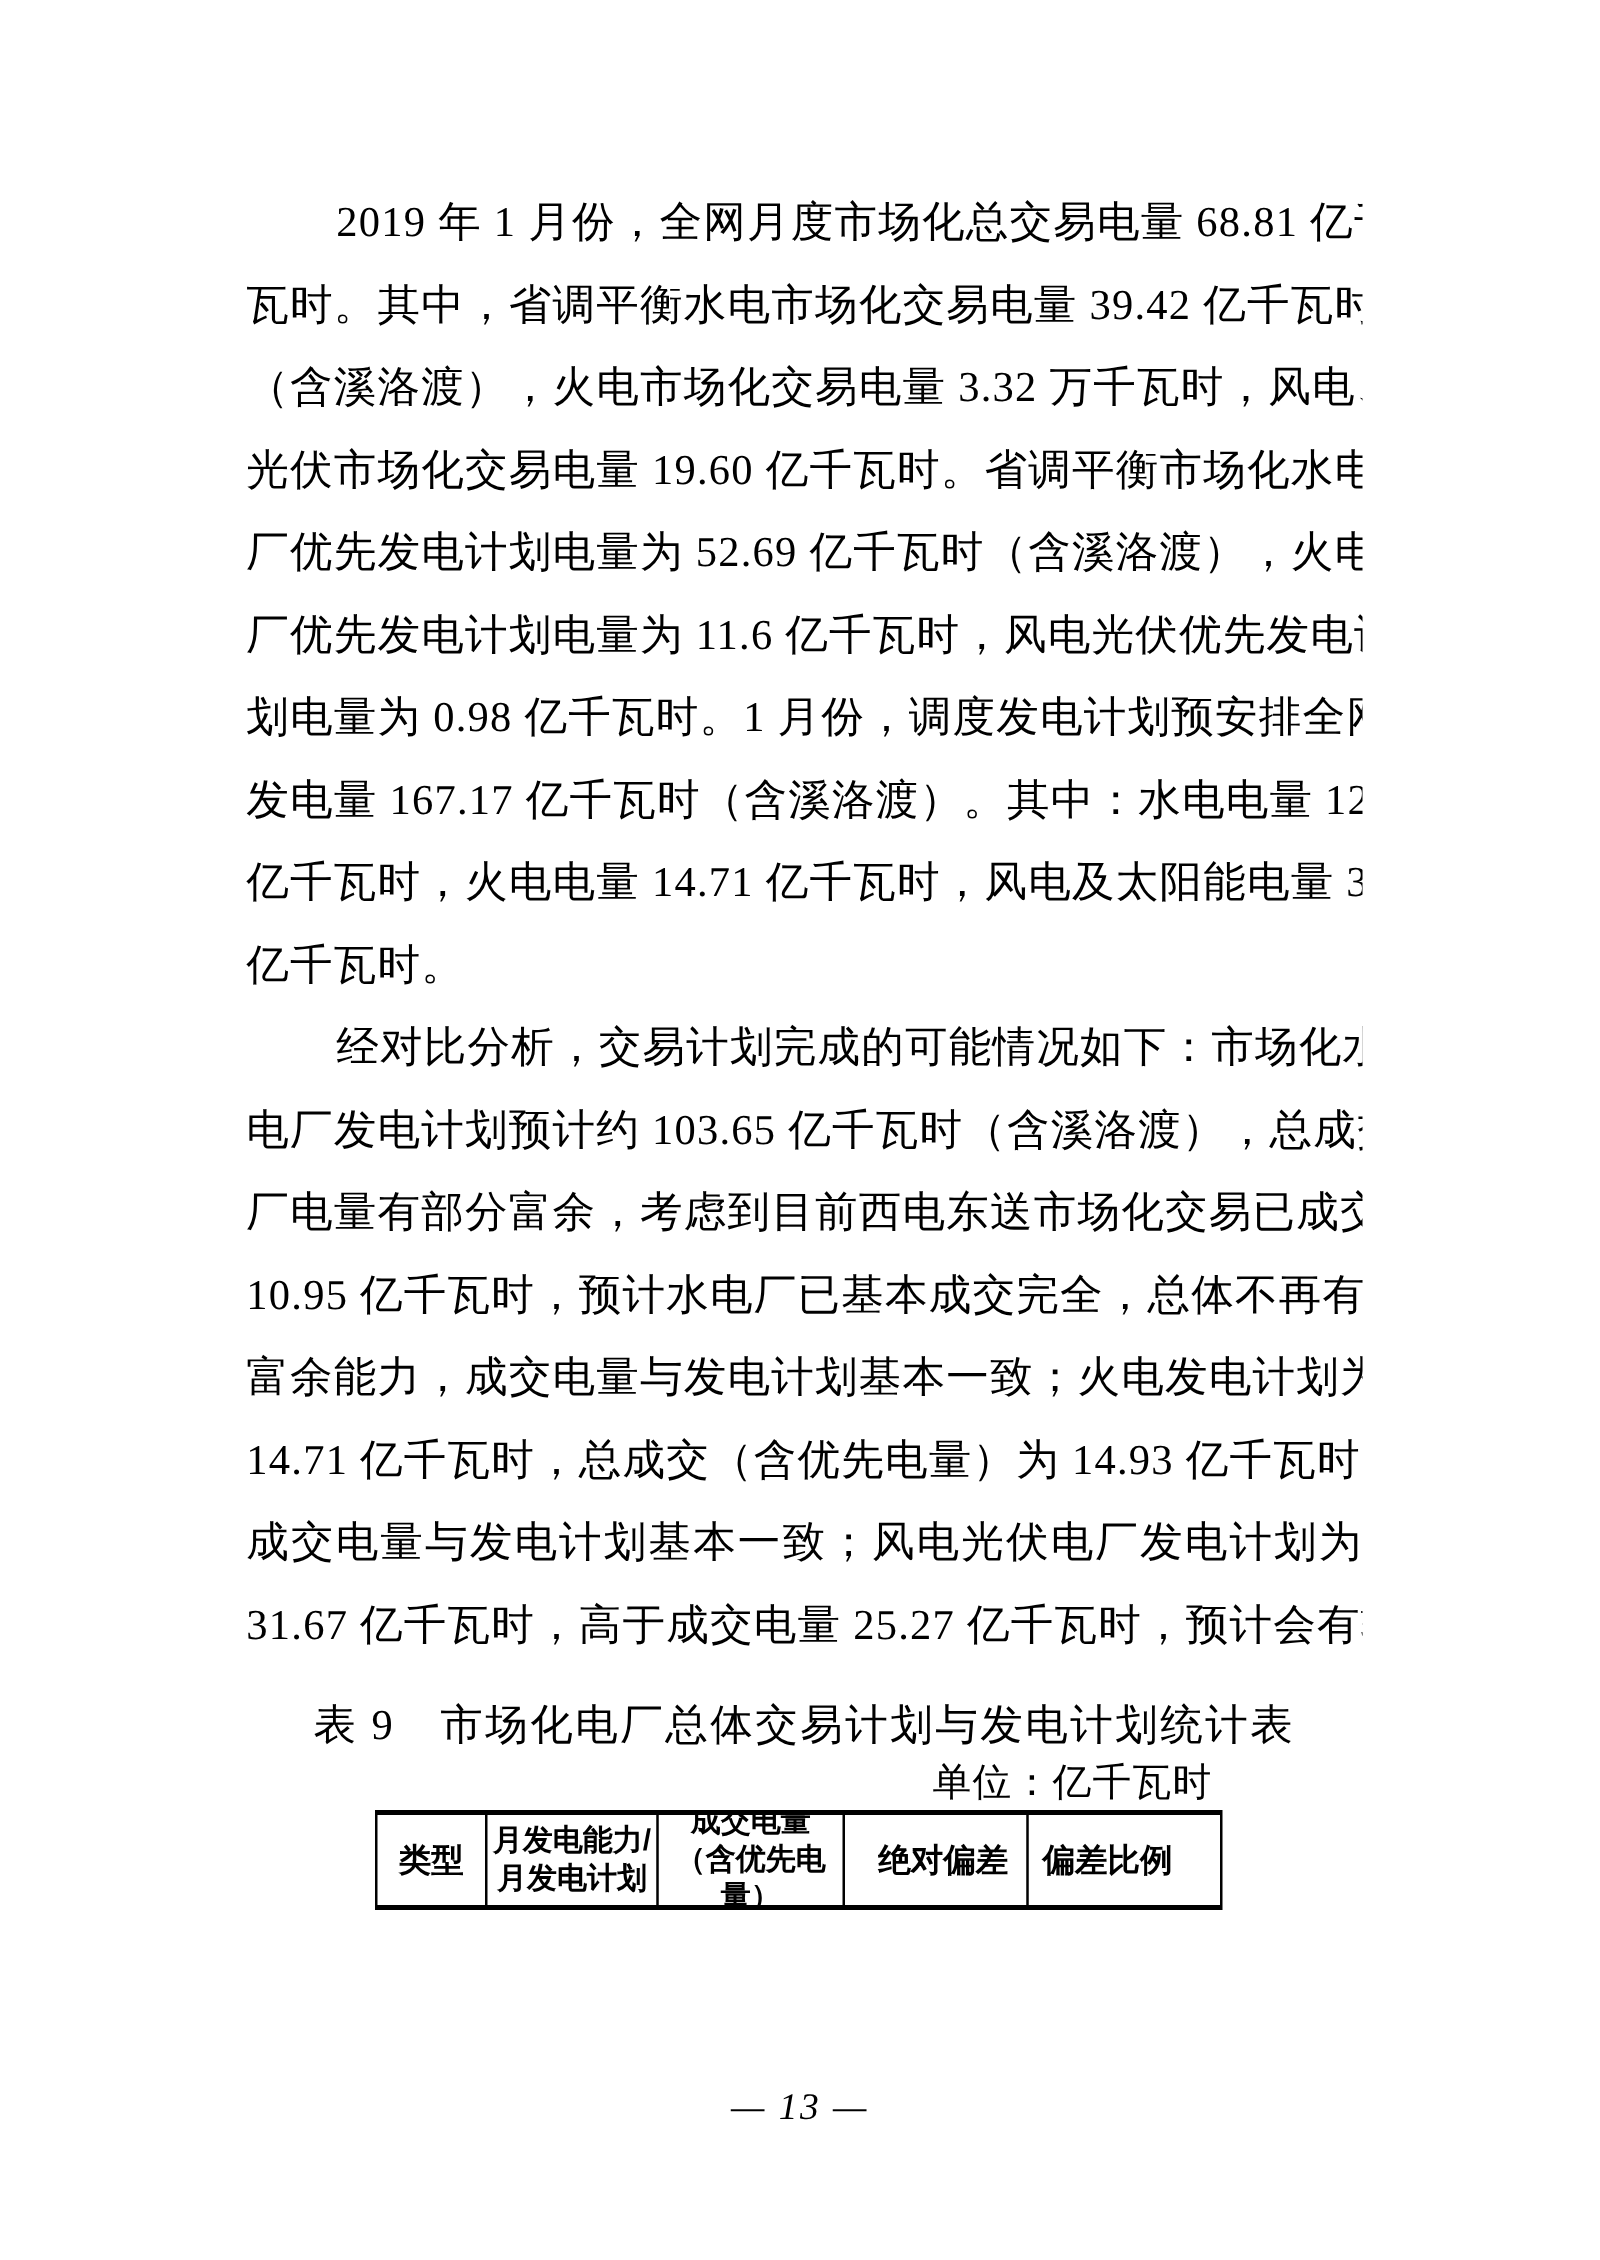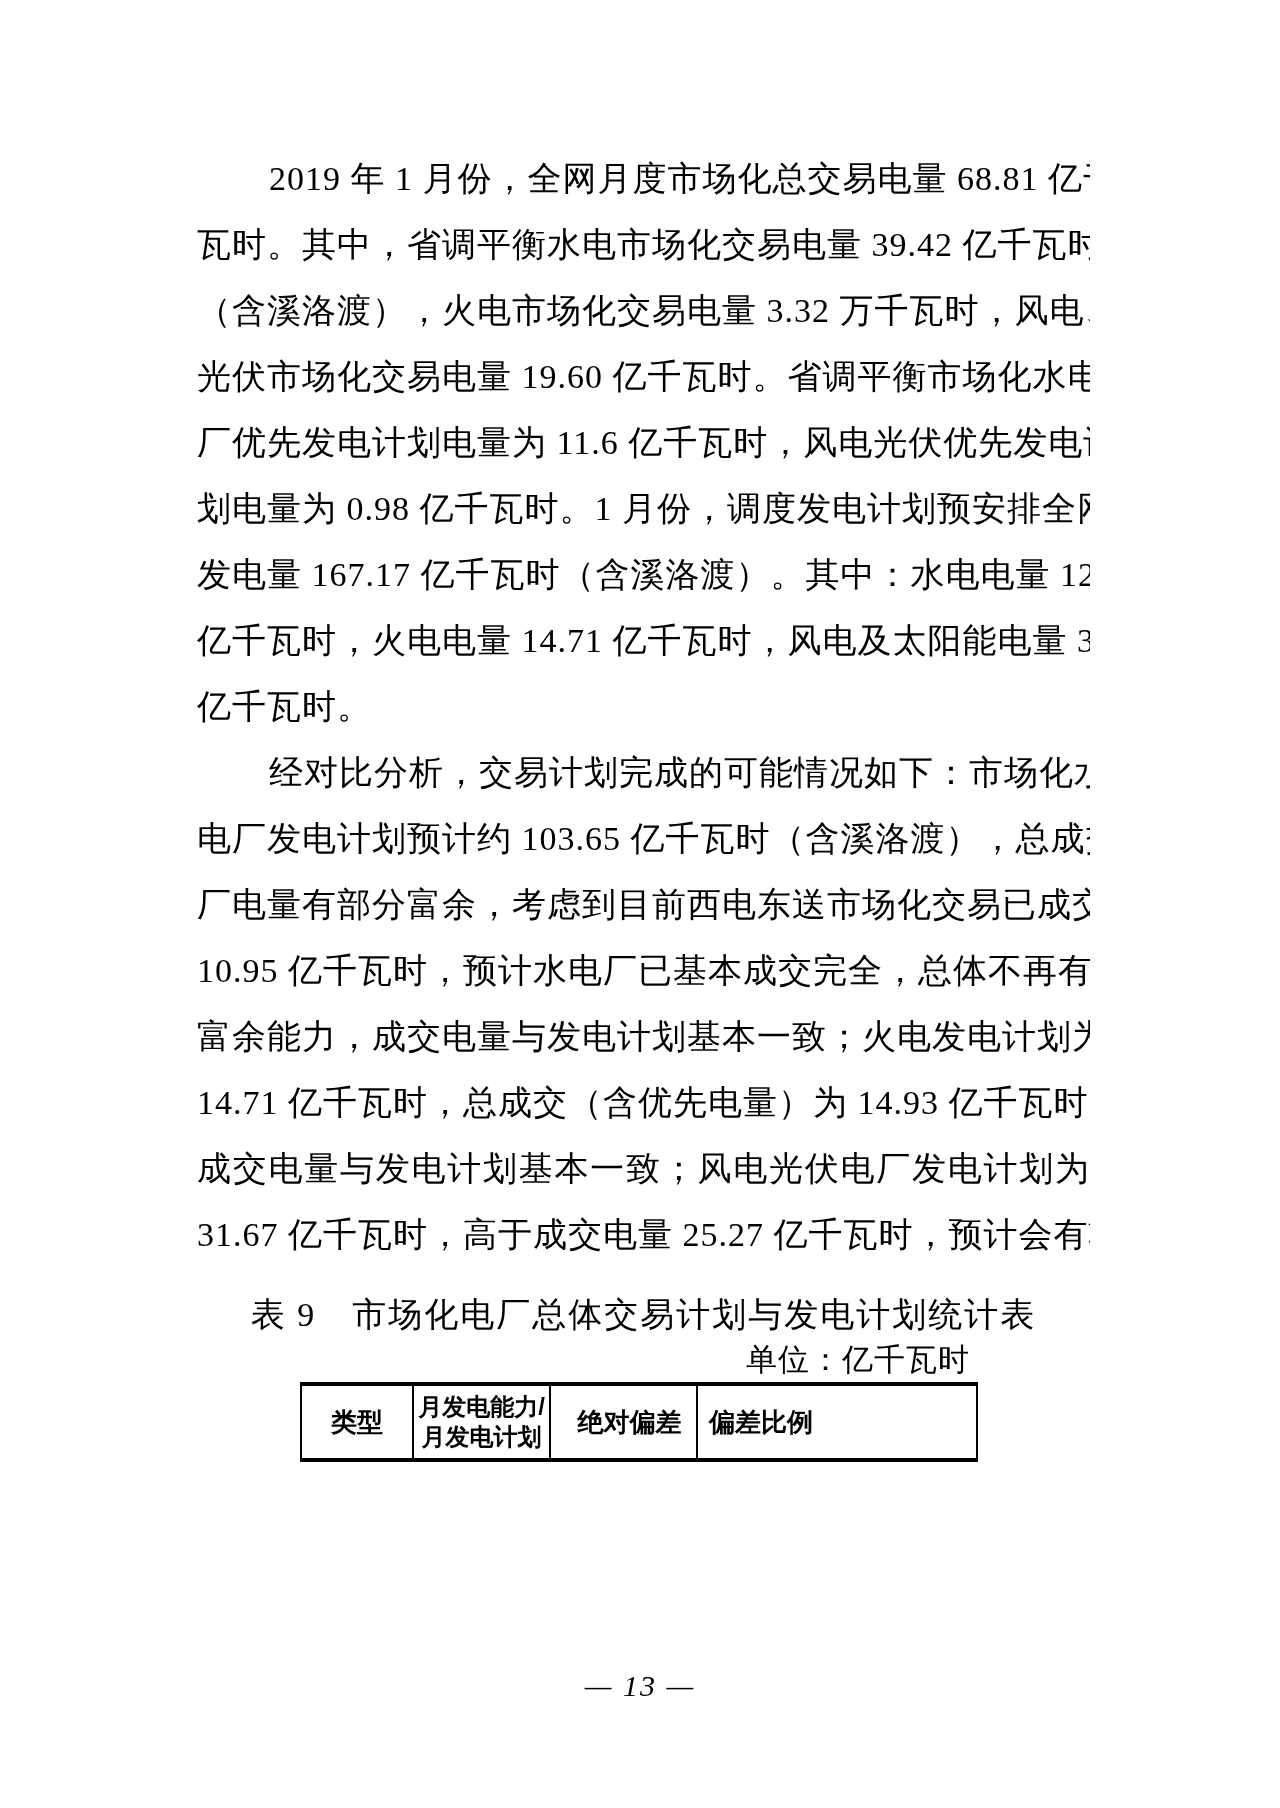--- a/index.html
+++ b/index.html
@@ -70,21 +70,21 @@
     justify-content:center;
     align-items:center;
     font-family:"Liberation Sans","DejaVu Sans",sans-serif;
     font-weight:bold;
     font-size:26px;
     line-height:30px;
     text-align:center;
     overflow:hidden;
   }
   .cell:last-child { border-right:none; }
-  .c1 { width:112px;text-align:center; }
+  .c1 { width:88px;text-align:center; }
   .c2 { width:137px; font-size:24px; }
   .c3 { width:149px; font-size:24px; }
   .c4 { width:135px;margin-left:12px; }
   .c5 { width:126px; }
   .page-number {
     position:absolute;
     top:1668px;
     left:0; width:100%;
     text-align:center;
     font-size:30px;
@@ -97,20 +97,21 @@
 <body>
 
 <div class="page">
   <div class="content">
 
     <div class="para">
       <div class="line indent">2019 年 1 月份，全网月度市场化总交易电量 68.81 亿千</div>
       <div class="line">瓦时。其中，省调平衡水电市场化交易电量 39.42 亿千瓦时</div>
       <div class="line">（含溪洛渡），火电市场化交易电量 3.32 万千瓦时，风电、</div>
       <div class="line">光伏市场化交易电量 19.60 亿千瓦时。省调平衡市场化水电</div>
+      <div class="line">厂优先发电计划电量为 52.69 亿千瓦时（含溪洛渡），火电</div>
       <div class="line">厂优先发电计划电量为 11.6 亿千瓦时，风电光伏优先发电计</div>
       <div class="line">划电量为 0.98 亿千瓦时。1 月份，调度发电计划预安排全网</div>
       <div class="line">发电量 167.17 亿千瓦时（含溪洛渡）。其中：水电电量 120.79</div>
       <div class="line">亿千瓦时，火电电量 14.71 亿千瓦时，风电及太阳能电量 31.67</div>
       <div class="line lastline">亿千瓦时。</div>
     </div>
 
     <div class="para">
       <div class="line indent">经对比分析，交易计划完成的可能情况如下：市场化水</div>
       <div class="line">电厂发电计划预计约 103.65 亿千瓦时（含溪洛渡），总成交</div>
@@ -128,20 +129,24 @@
       <div class="unit-line">单位：亿千瓦时</div>
 
       <div class="tbl">
         <div class="cell c1">
           <span>类型</span>
         </div>
         <div class="cell c2">
           <span>月发电能力/</span>
           <span>月发电计划</span>
         </div>
+        <div class="cell c3">
+          <span>成交电量</span>
+          <span>（含优先电量）</span>
+        </div>
         <div class="cell c4">
           <span>绝对偏差</span>
         </div>
         <div class="cell c5">
           <span>偏差比例</span>
         </div>
       </div>
     </div>
 
   </div>

